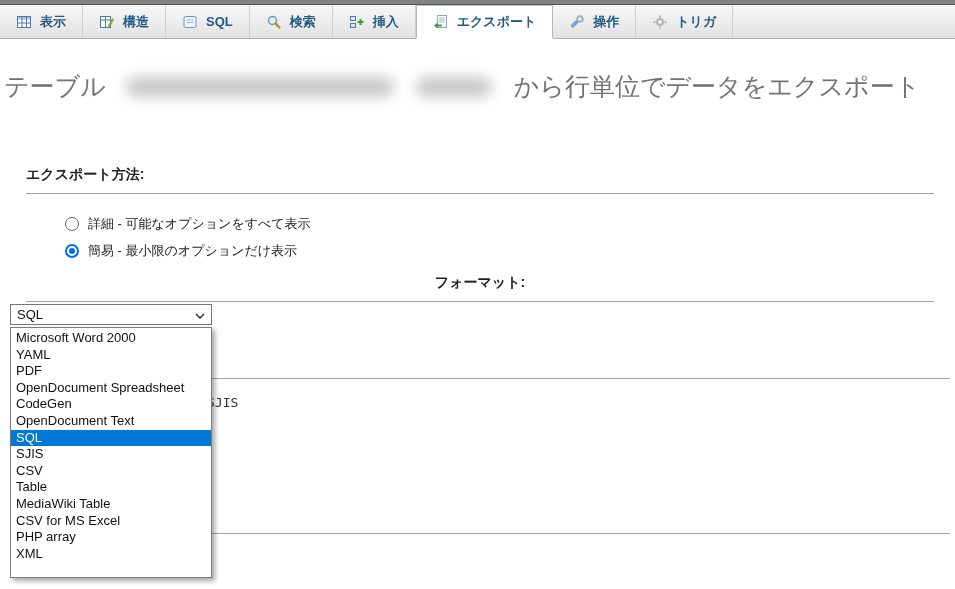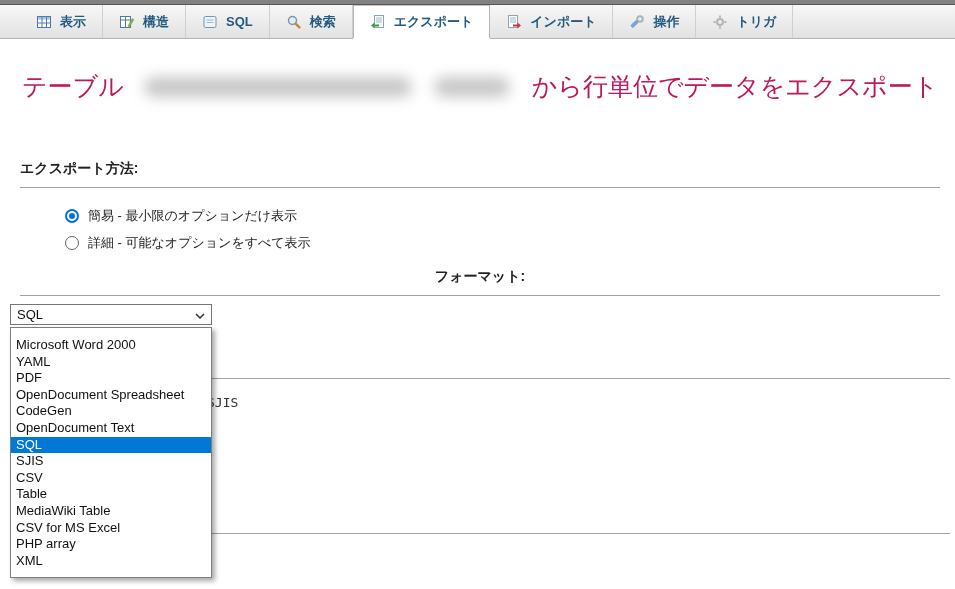--- a/index.html
+++ b/index.html
@@ -3,59 +3,59 @@
 <meta charset="utf-8">
 <style>
   html,body{margin:0;padding:0;background:#fff;}
   body{font-family:"Liberation Sans","DejaVu Sans",sans-serif;-webkit-font-smoothing:antialiased;}
   #app{position:relative;width:955px;height:589px;background:#fff;overflow:hidden;}
 
   
   .top-strip{height:4px;background:#828282;border-bottom:1px solid #555;}
   .tabbar{display:flex;align-items:stretch;height:33px;
           background:linear-gradient(#f7f7f7,#e2e2e2);
-          border-bottom:1px solid #b2b2b2;padding-left:20px;}
+          border-bottom:1px solid #b2b2b2;}
   .tab{display:flex;align-items:center;gap:8px;padding:0 16px;cursor:pointer;
        border-right:1px solid #cfcfcf;color:#235a81;font-size:13px;font-weight:bold;
        white-space:nowrap;}
   .tab .ticon{display:flex;align-items:center;}
   .tab.active{position:relative;background:#fff;border-left:1px solid #b6b6b6;
        border-right:1px solid #b6b6b6;border-top:1px solid #c2c2c2;
        box-shadow:0 1px 0 #fff;}
   .tab-filler{flex:1;}
 
   
-  .page-heading{position:absolute;left:22px;top:70px;right:5px;
-       font-size:25px;color:#be185d;display:flex;align-items:center;white-space:nowrap;}
+  .page-heading{position:absolute;left:4px;top:70px;right:5px;
+       font-size:25px;color:#737373;display:flex;align-items:center;white-space:nowrap;}
   .blur-blob{display:inline-block;height:20px;border-radius:10px;background:#8f8f8f;
        opacity:.5;filter:blur(7px);}
   .blob-a{width:268px;margin-left:20px;}
   .blob-b{width:76px;margin-left:22px;margin-right:22px;}
 
   
   .section{position:absolute;left:10px;right:5px;}
   .section-title{font-size:14px;font-weight:bold;color:#222;
-       padding-bottom:9px;border-bottom:1px solid #a2a2a2;margin:10px;}
+       padding-bottom:9px;border-bottom:1px solid #a2a2a2;margin:16px;}
   .radio-group{margin:14px 0 0 55px;}
   .radio-row{display:flex;align-items:center;gap:9px;height:27px;cursor:pointer;
        font-size:13px;color:#222;}
   .radio{box-sizing:border-box;width:14px;height:14px;border-radius:50%;
        border:1px solid #666;background:#fff;flex:0 0 auto;position:relative;}
   .radio.checked{border:2px solid #0070e8;}
   .radio.checked::after{content:"";position:absolute;inset:2px;border-radius:50%;
        background:#0070e8;}
 
   
   .format-select{box-sizing:border-box;position:absolute;left:10px;top:304px;
        width:202px;height:21px;background:#fff;border:1px solid #767676;
        display:flex;align-items:center;justify-content:space-between;
        padding:0 6px;font-size:13px;color:#111;cursor:pointer;z-index:5;}
   .select-popup{box-sizing:border-box;position:absolute;left:10px;top:327px;
        width:202px;height:251px;background:#fff;border:1px solid #7e7e7e;
-       box-shadow:3px 3px 5px rgba(0,0,0,.35);padding-top:9px;z-index:10;}
+       box-shadow:3px 3px 5px rgba(0,0,0,.35);padding-top:2px;z-index:10;}
   .opt{height:16.6px;line-height:16.6px;padding-left:5px;font-size:13px;color:#111;
        white-space:nowrap;overflow:hidden;cursor:pointer;}
   .opt.selected{background:#0078d7;color:#fff;}
 
   
   .bg-divider{position:absolute;left:10px;right:5px;border-top:1px solid #a2a2a2;z-index:1;}
   .divider-1{top:378px;}
   .divider-2{top:533px;}
   .bg-fragment{position:absolute;left:207px;top:395px;z-index:1;
        font-family:"DejaVu Sans Mono","Liberation Mono",monospace;
@@ -104,43 +104,42 @@
     </div>
     <div class="tab">
       <span class="ticon">
           <svg width="16" height="16" viewBox="0 0 16 16">
             <circle cx="6.5" cy="6.5" r="4" fill="#e4edf4" stroke="#7a95a8" stroke-width="1.5"></circle>
             <line x1="9.6" y1="9.6" x2="13.4" y2="13.4" stroke="#c08840" stroke-width="2.4" stroke-linecap="round"></line>
           </svg>
         </span>
       <span>検索</span>
     </div>
+    <div class="tab">
+      <span class="ticon">
+          <svg width="16" height="16" viewBox="0 0 16 16">
+            <rect x="1.5" y="2.5" width="5" height="4" fill="#dce8f4" stroke="#4d7aa8"></rect>
+            <rect x="1.5" y="9.5" width="5" height="4" fill="#dce8f4" stroke="#4d7aa8"></rect>
+            <line x1="11.5" y1="5" x2="11.5" y2="11" stroke="#3f9c35" stroke-width="2"></line>
+            <line x1="8.5" y1="8" x2="14.5" y2="8" stroke="#3f9c35" stroke-width="2"></line>
+          </svg>
+        </span>
+      <span>挿入</span>
+    </div>
     <div class="tab active">
       <span class="ticon">
           <svg width="16" height="16" viewBox="0 0 16 16">
             <rect x="4.5" y="1.5" width="9" height="12" fill="#fff" stroke="#8aa4bc"></rect>
             <line x1="6" y1="4" x2="12" y2="4" stroke="#9db8cc"></line>
             <line x1="6" y1="6" x2="12" y2="6" stroke="#9db8cc"></line>
             <line x1="6" y1="8" x2="12" y2="8" stroke="#9db8cc"></line>
             <path d="M1 11.5 l3.5 -3 v2 h4.5 v2 h-4.5 v2 Z" fill="#3f9c35"></path>
           </svg>
         </span>
       <span>エクスポート</span>
-    </div>
-    <div class="tab">
-      <span class="ticon">
-          <svg width="16" height="16" viewBox="0 0 16 16">
-            <rect x="2.5" y="1.5" width="9" height="12" fill="#fff" stroke="#8aa4bc"></rect>
-            <line x1="4" y1="4" x2="10" y2="4" stroke="#9db8cc"></line>
-            <line x1="4" y1="6" x2="10" y2="6" stroke="#9db8cc"></line>
-            <line x1="4" y1="8" x2="10" y2="8" stroke="#9db8cc"></line>
-            <path d="M15 11.5 l-3.5 -3 v2 h-4.5 v2 h4.5 v2 Z" fill="#c83737"></path>
-          </svg>
-        </span>
-      <span>インポート</span>
     </div>
     <div class="tab">
       <span class="ticon">
           <svg width="16" height="16" viewBox="0 0 16 16">
             <circle cx="11" cy="5" r="2.8" fill="none" stroke="#a8b4bc" stroke-width="2"></circle>
             <rect x="1.5" y="8.4" width="8" height="3.2" rx="1.6" transform="rotate(-45 5.5 10)" fill="#7ba7dc" stroke="#5d87b8" stroke-width="0.5"></rect>
           </svg>
         </span>
       <span>操作</span>
     </div>
@@ -165,26 +164,26 @@
     <span>テーブル</span>
     <span class="blur-blob blob-a"></span>
     <span class="blur-blob blob-b"></span>
     <span>から行単位でデータをエクスポート</span>
   </div>
 
   <div class="section" style="top:150px;">
     <h3 class="section-title">エクスポート方法:</h3>
     <div class="radio-group">
       <div class="radio-row">
+        <span class="radio"></span>
+        <span>詳細 - 可能なオプションをすべて表示</span>
+      </div>
+      <div class="radio-row">
         <span class="radio checked"></span>
         <span>簡易 - 最小限のオプションだけ表示</span>
-      </div>
-      <div class="radio-row">
-        <span class="radio"></span>
-        <span>詳細 - 可能なオプションをすべて表示</span>
       </div>
     </div>
   </div>
 
   <div class="section" style="top:258px;text-align:center;">
     <h3 class="section-title">フォーマット:</h3>
   </div>
 
   <div class="bg-divider divider-1"></div>
   <span class="bg-fragment">SJIS</span>

